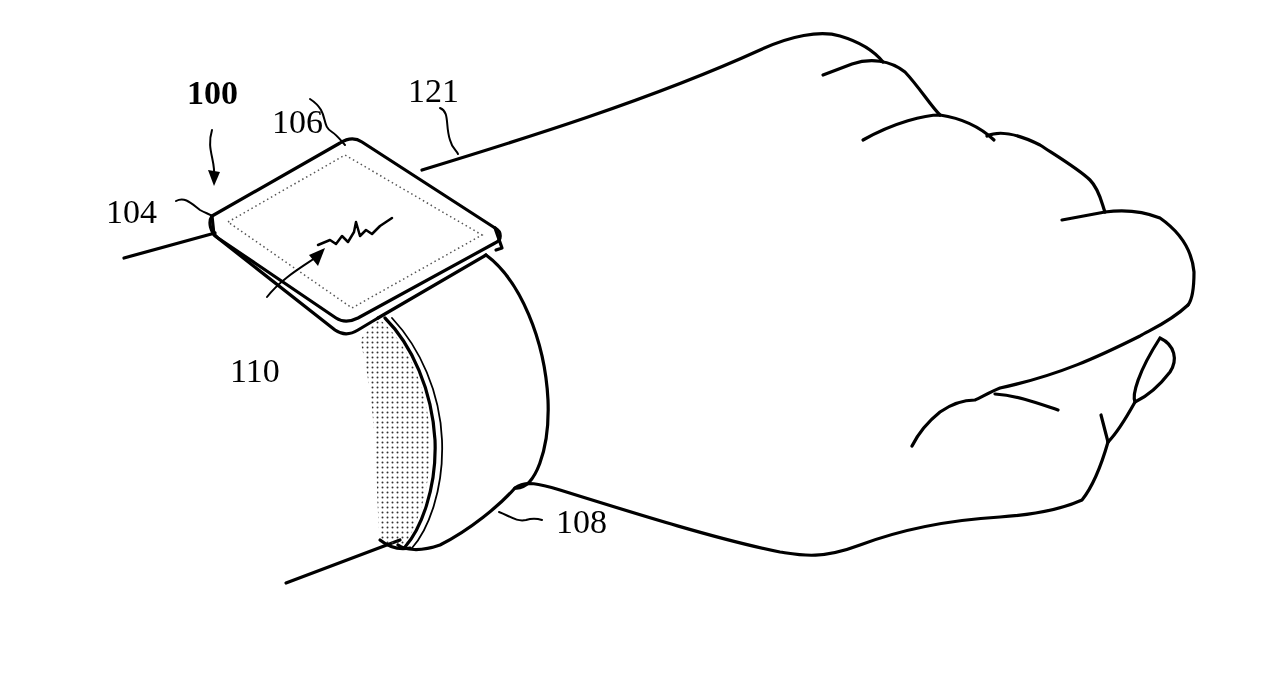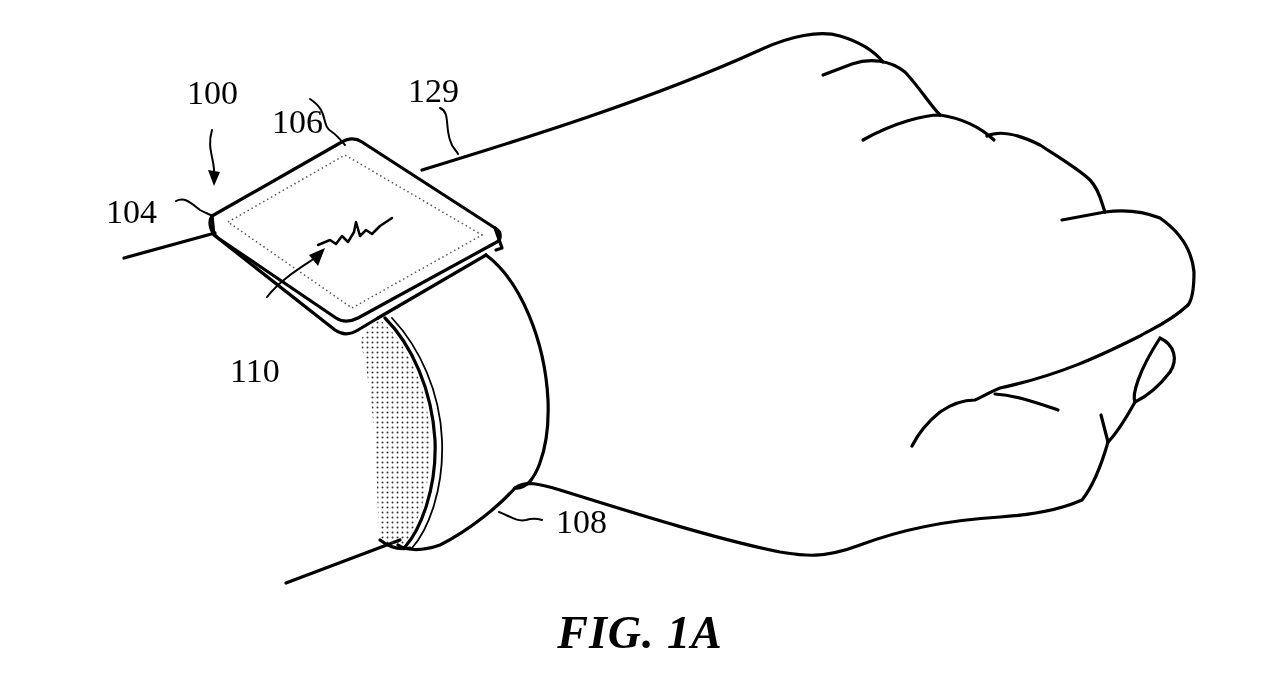--- a/index.html
+++ b/index.html
@@ -71,21 +71,20 @@
     <g>
       <path class="thin" d="M212 130 C206 150 216 160 214 178" style="stroke-width:2"></path>
       <polygon points="208,170 220,172 214,186" fill="#000"></polygon>
       <path class="thin" d="M176 201 C185 196 192 204 200 210 C205 213 210 214 212 216" style="stroke-width:2"></path>
       <path class="thin" d="M310 99 C330 112 320 125 332 132 C338 136 342 142 345 145" style="stroke-width:2"></path>
       <path class="thin" d="M440 108 C450 112 445 125 450 140 C452 148 456 150 458 154" style="stroke-width:2"></path>
       <path class="thin" d="M499 512 C510 516 516 522 526 520 C532 518 536 518 542 520" style="stroke-width:2"></path>
     </g>
   </svg>
 
-  <span class="ref" style="left:187px; top:76px;">100</span>
+  <span class="ref" style="left:187px; top:76px;font-weight:bold;">100</span>
   <span class="ref" style="left:272px; top:60px;margin-top:45px;">106</span>
-  <span class="ref" style="left:408px; top:74px;">129</span>
+  <span class="ref" style="left:408px; top:74px;">121</span>
   <span class="ref" style="left:106px; top:183px;margin-top:12px;">104</span>
   <span class="ref" style="left:230px; top:314px;margin-top:40px;">110</span>
   <span class="ref" style="left:544px; top:505px;margin-left:12px;">108</span>
 
-  <div id="caption">FIG. 1A</div>
 </div>
 
 </body></html>

